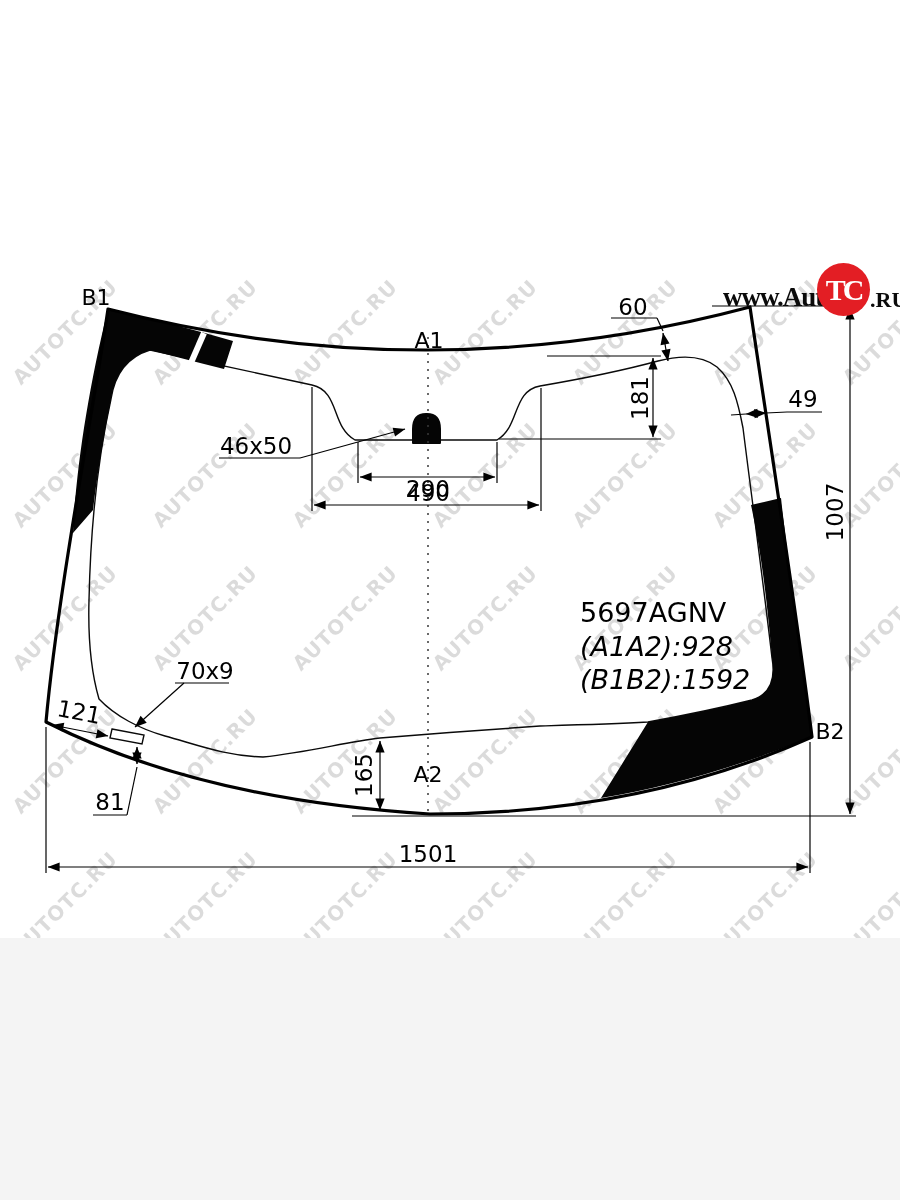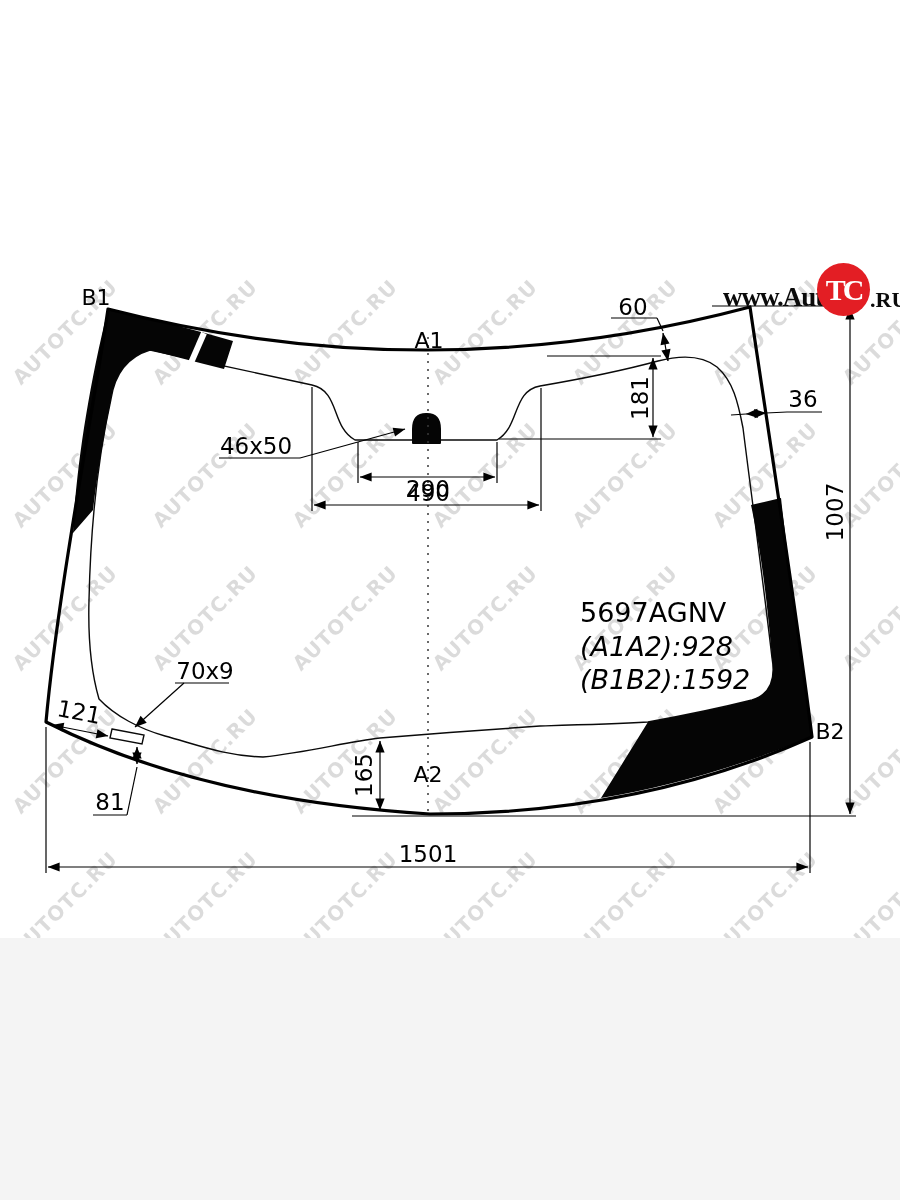--- a/index.html
+++ b/index.html
@@ -187,21 +187,21 @@
     </g>
   </svg>
 
   <div class="lbl big" style="left:96px;top:297px;">B1</div>
   <div class="lbl big" style="left:429px;top:340px;">A1</div>
   <div class="lbl big" style="left:830px;top:731px;">B2</div>
   <div class="lbl big" style="left:428px;top:774px;">A2</div>
 
   <div class="lbl dim" style="left:633px;top:307px;">60</div>
   <div class="lbl dim rot90" style="left:640px;top:398px;">181</div>
-  <div class="lbl dim" style="left:803px;top:399px;">36</div>
+  <div class="lbl dim" style="left:803px;top:399px;">49</div>
   <div class="lbl dim rot90" style="left:835px;top:512px;">1007</div>
   <div class="lbl dim" style="left:256px;top:446px;">46x50</div>
   <div class="lbl dim" style="left:428px;top:465px;margin-top:24px;">290</div>
   <div class="lbl dim" style="left:428px;top:493px;">490</div>
   <div class="lbl dim rot11" style="left:79px;top:712px;">121</div>
   <div class="lbl dim" style="left:205px;top:671px;">70x9</div>
   <div class="lbl dim" style="left:110px;top:802px;">81</div>
   <div class="lbl dim rot90" style="left:364px;top:775px;">165</div>
   <div class="lbl dim" style="left:428px;top:854px;text-align:center;">1501</div>
 

